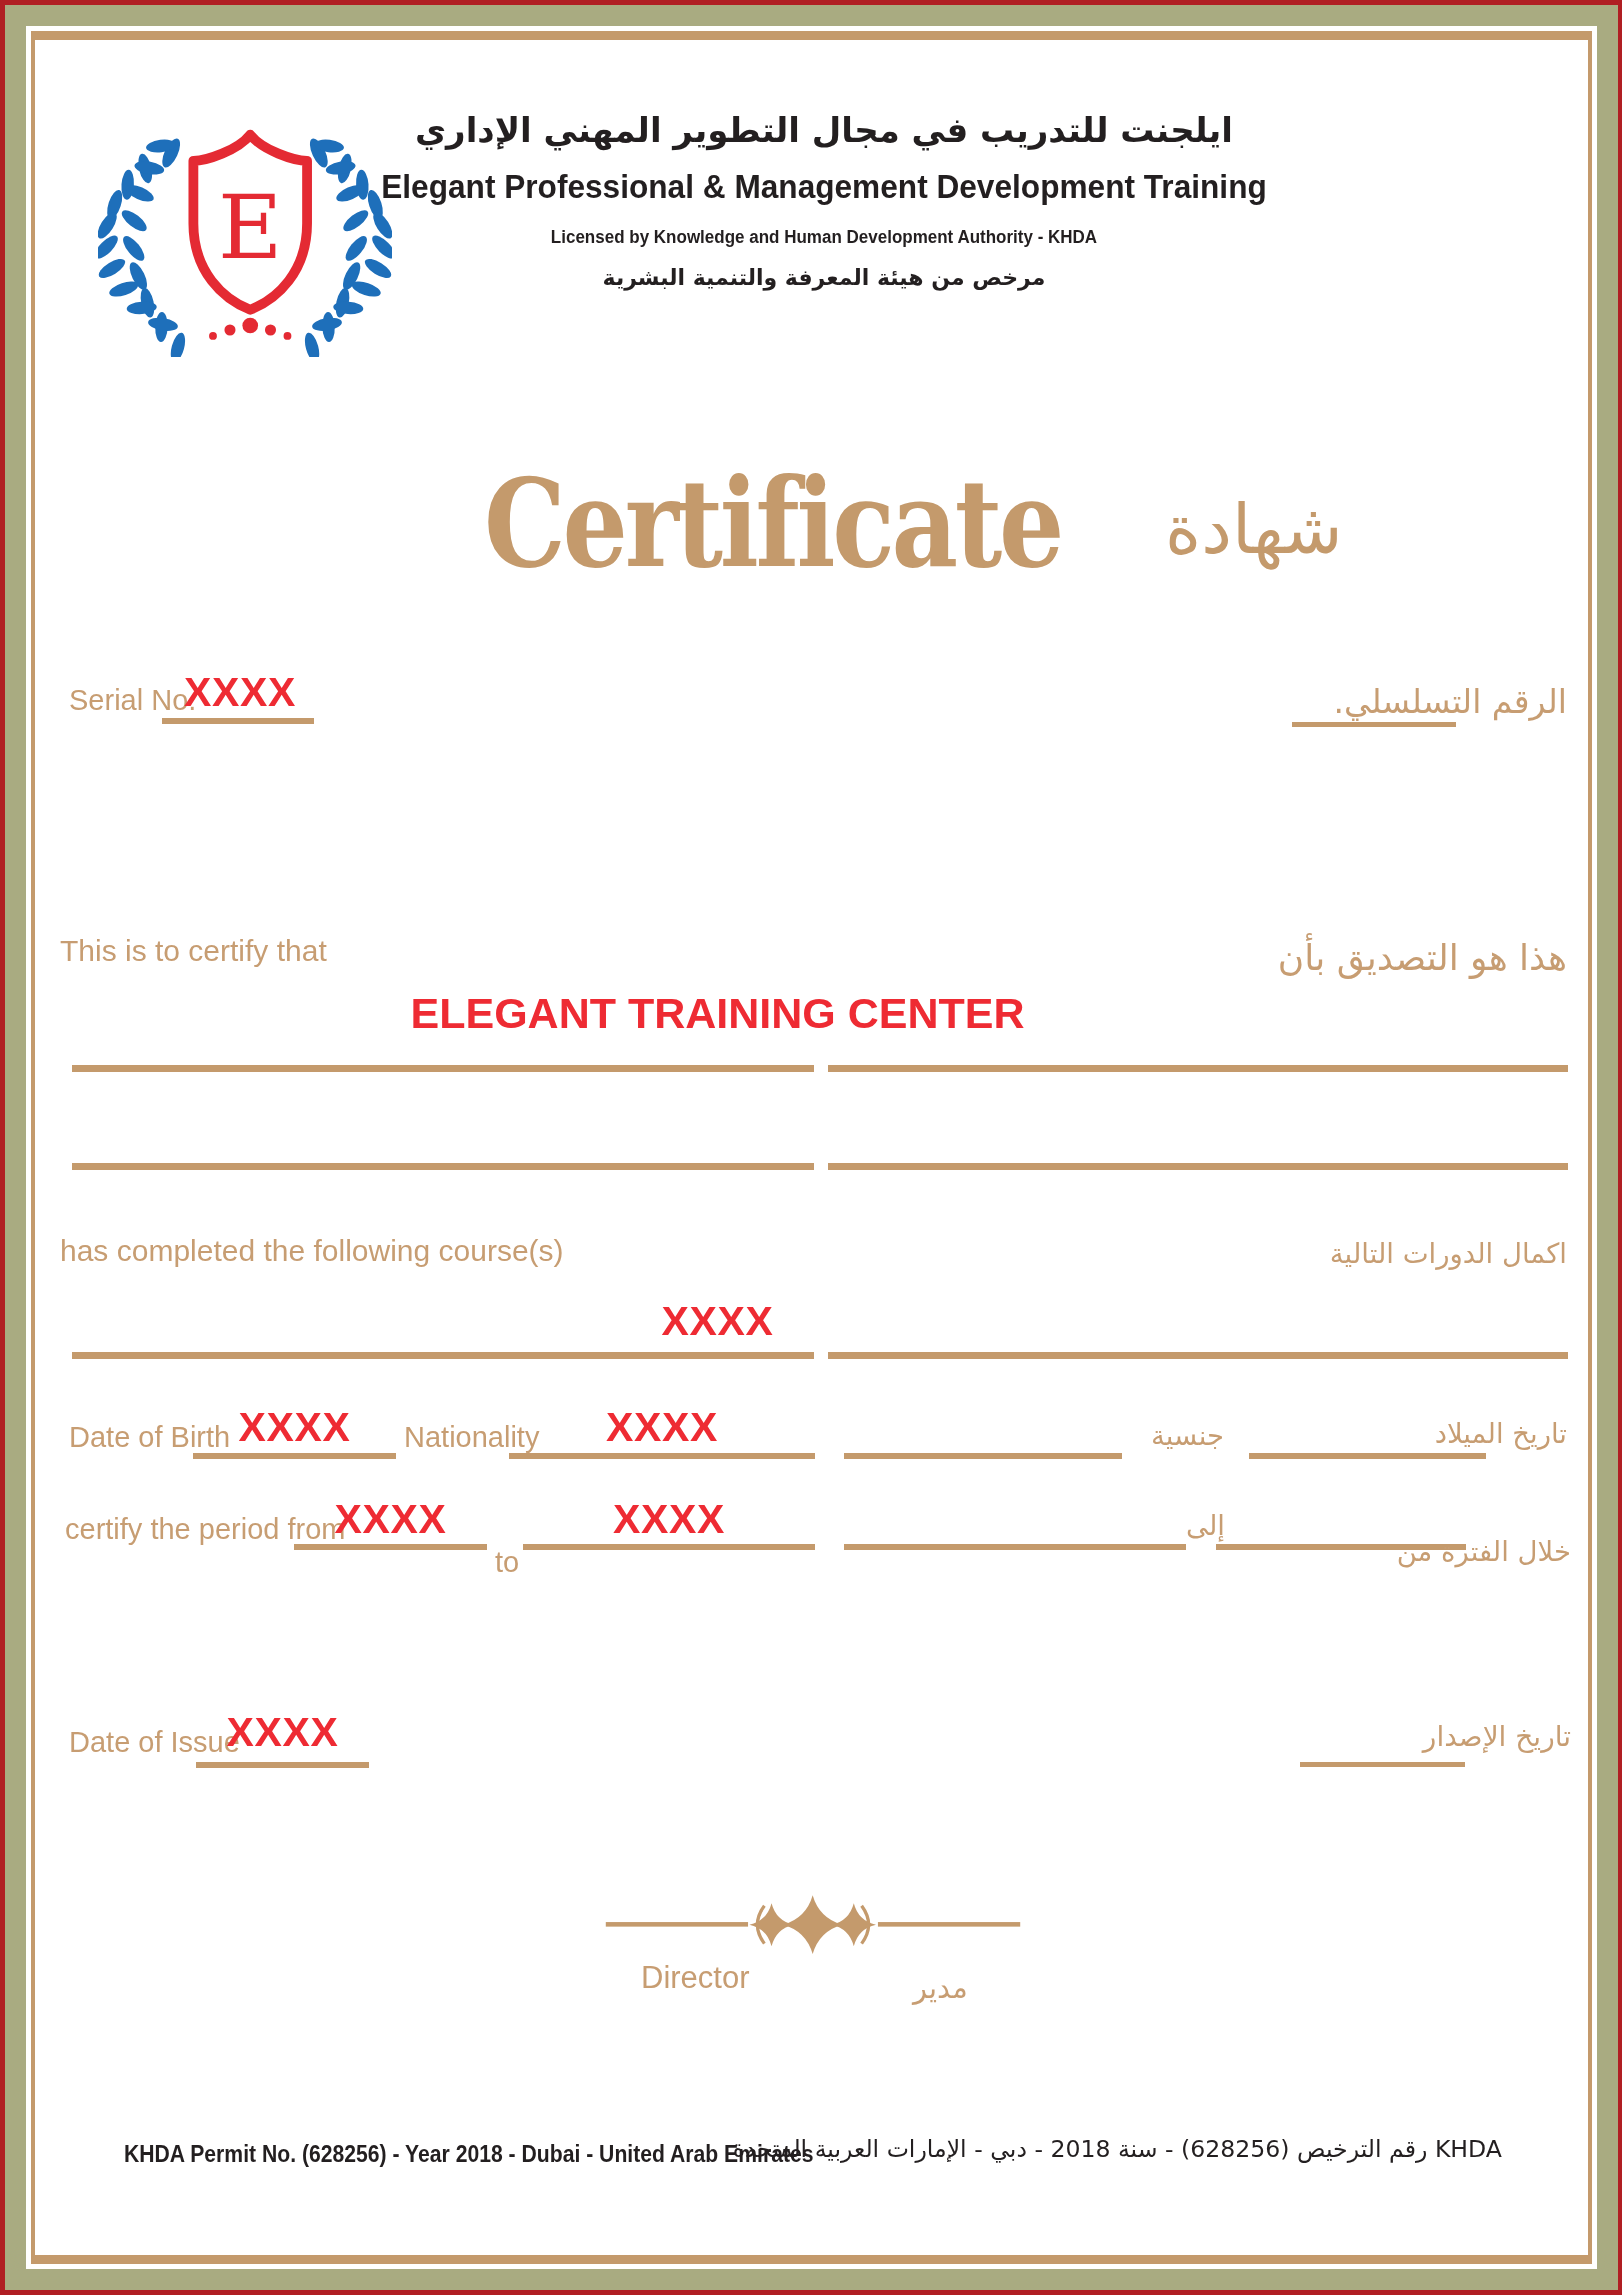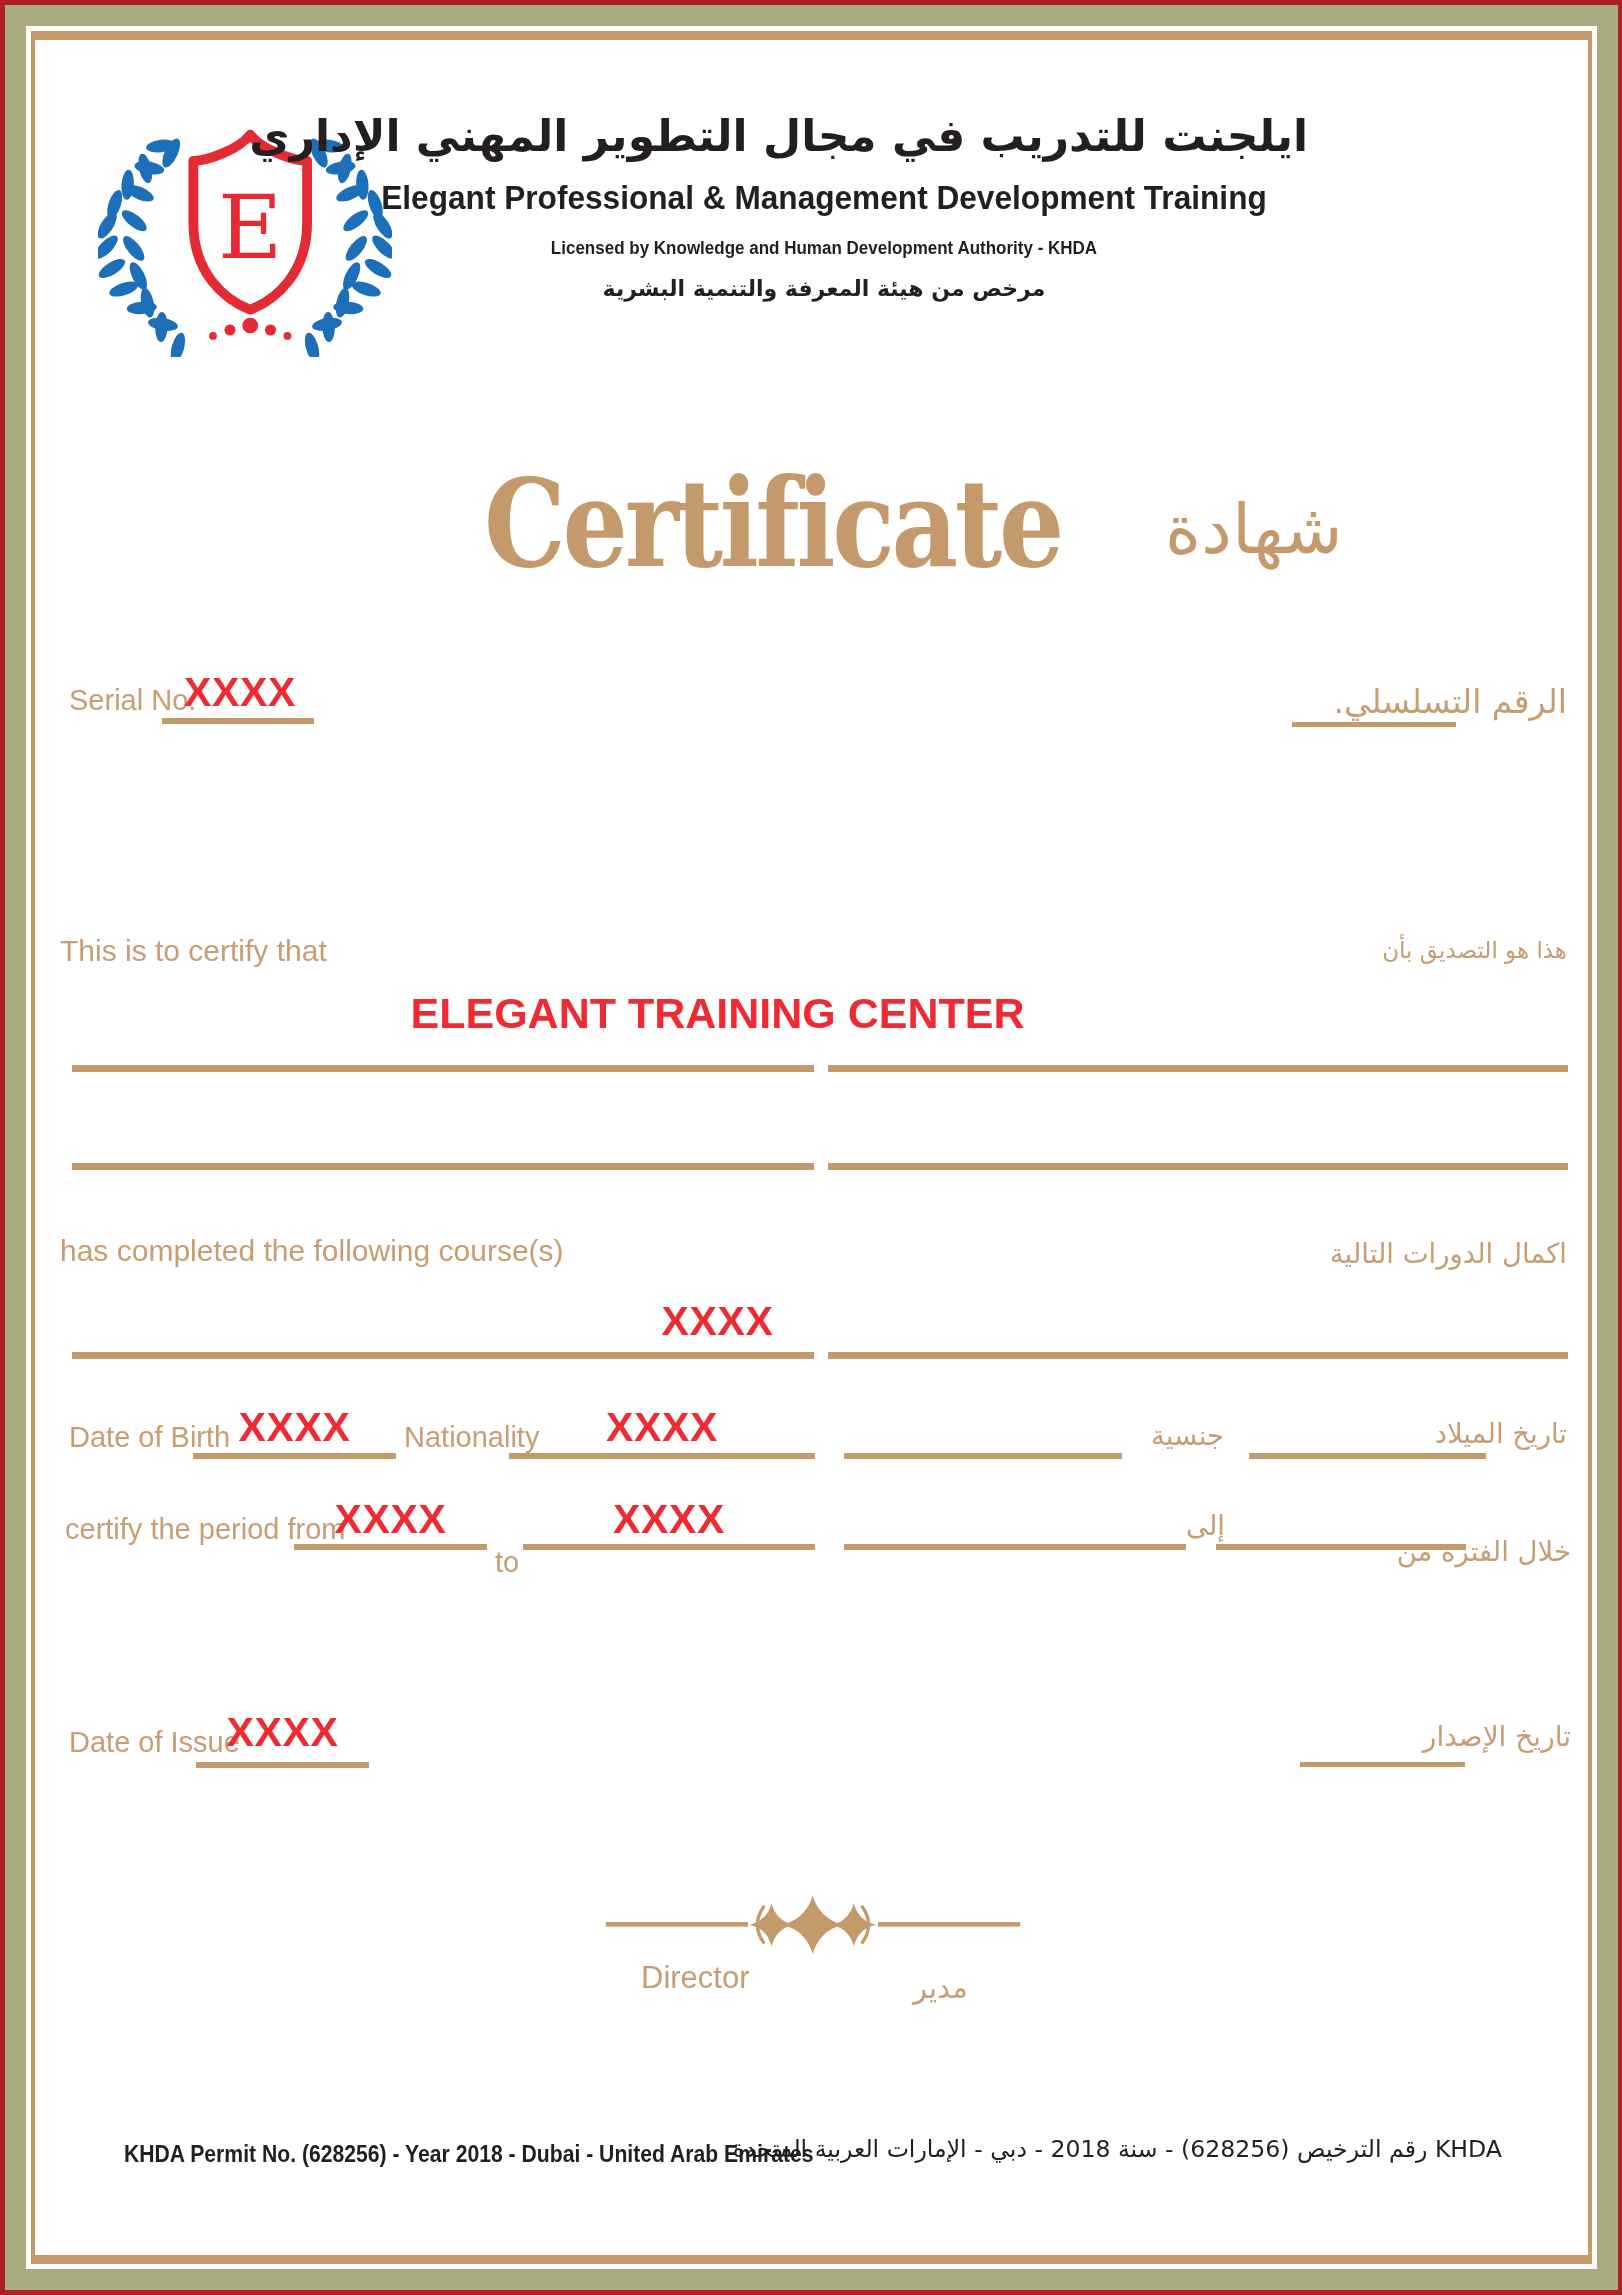--- a/index.html
+++ b/index.html
@@ -13,21 +13,21 @@
   .frame-tan{position:absolute;inset:31px;border-style:solid;border-color:#c49a6c;border-width:9.8px 4.6px;pointer-events:none;}
   
   .abs{position:absolute;white-space:nowrap;}
   .lbl{color:#c79d72;font-size:29px;}
   .lbl-ar{color:#c79d72;font-size:27.5px;direction:rtl;font-family:"DejaVu Sans",sans-serif;}
   .val{color:#ee2b33;font-weight:bold;font-size:41px;text-align:center;letter-spacing:0.7px;}
   .rule{position:absolute;background:#c49a6c;height:5.9px;}
   .center-row{left:0;width:1435px;text-align:center;}
   
   .hdr{left:340px;top:110px;width:968px;text-align:center;color:#231f20;}
-  .hdr-ar{font-family:"DejaVu Sans",sans-serif;font-weight:bold;font-size:44px;direction:rtl;white-space:nowrap;}
+  .hdr-ar{font-family:"DejaVu Sans",sans-serif;font-weight:bold;font-size:34px;direction:rtl;white-space:nowrap;}
   .hdr-en{font-weight:bold;font-size:34px;margin-top:17px;transform:scaleX(.93);transform-origin:center;white-space:nowrap;}
   .hdr-lic{font-weight:bold;font-size:18.3px;margin-top:19.6px;transform:scaleX(.93);transform-origin:center;white-space:nowrap;}
   .hdr-lic-ar{font-family:"DejaVu Sans",sans-serif;font-weight:bold;font-size:22px;margin-top:17px;direction:rtl;white-space:nowrap;}
   
   .cert-title{left:484px;top:452px;font-family:"DejaVu Serif",serif;font-weight:bold;
     font-size:121px;color:#c49a6c;transform:scaleX(.85);transform-origin:left;letter-spacing:-3.9px;}
   .cert-title-ar{left:1165px;top:489px;font-family:"DejaVu Sans",sans-serif;
     font-size:69px;color:#c49a6c;direction:rtl;}
   
   .recipient{top:989px;font-size:43px;font-weight:bold;color:#ee2b33;letter-spacing:0px;}
@@ -105,21 +105,21 @@
   <div class="abs cert-title">Certificate</div>
   <div class="abs cert-title-ar">شهادة</div>
 
   <div class="abs lbl" style="left:69px;top:684px;">Serial No.</div>
   <div class="abs val" style="left:164px;top:669px;width:152px;">XXXX</div>
   <div class="rule" style="left:162px;top:718px;width:152px;"></div>
   <div class="rule" style="left:1292px;top:722px;width:164px;height:5.2px;"></div>
   <div class="abs lbl-ar" style="right:56px;top:682px;font-size:33px;">الرقم التسلسلي.</div>
 
   <div class="abs lbl" style="left:60px;top:934px;font-size:30px;">This is to certify that</div>
-  <div class="abs lbl-ar" style="right:56px;top:937px;font-size:23px;">هذا هو التصديق بأن</div>
+  <div class="abs lbl-ar" style="right:56px;top:937px;font-size:36px;">هذا هو التصديق بأن</div>
   <div class="abs center-row recipient">ELEGANT TRAINING CENTER</div>
 
   <div class="rule" style="left:72px;top:1065px;width:742px;height:6.5px;"></div>
   <div class="rule" style="left:828px;top:1065px;width:740px;height:6.5px;"></div>
   <div class="rule" style="left:72px;top:1163px;width:742px;height:6.5px;"></div>
   <div class="rule" style="left:828px;top:1163px;width:740px;height:6.5px;"></div>
 
   <div class="abs lbl" style="left:60px;top:1234px;font-size:30px;">has completed the following course(s)</div>
   <div class="abs lbl-ar" style="right:56px;top:1237px;">اكمال الدورات التالية</div>
   <div class="abs center-row val" style="top:1298px;">XXXX</div>

